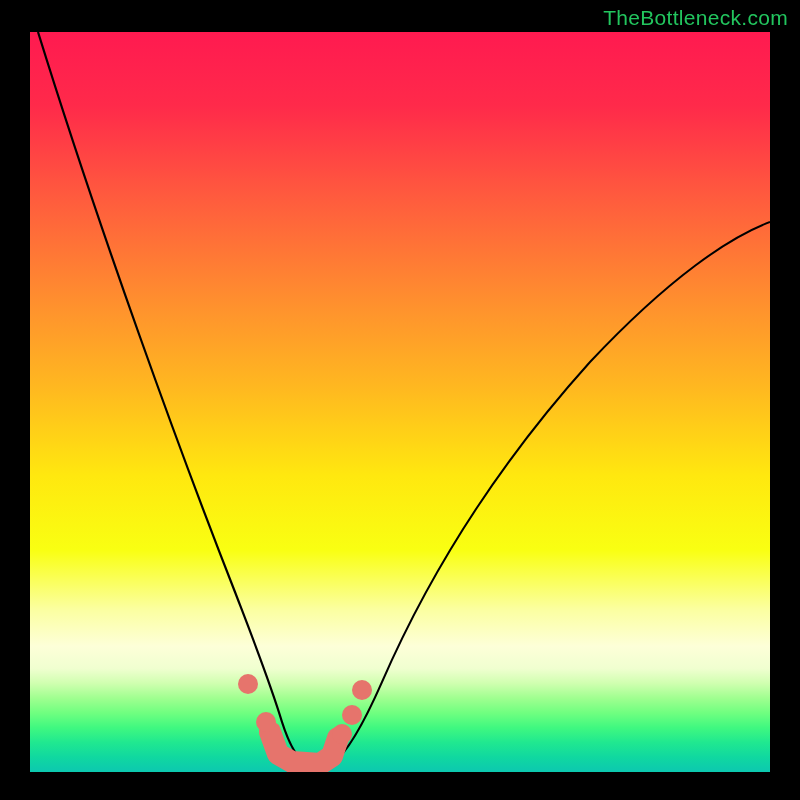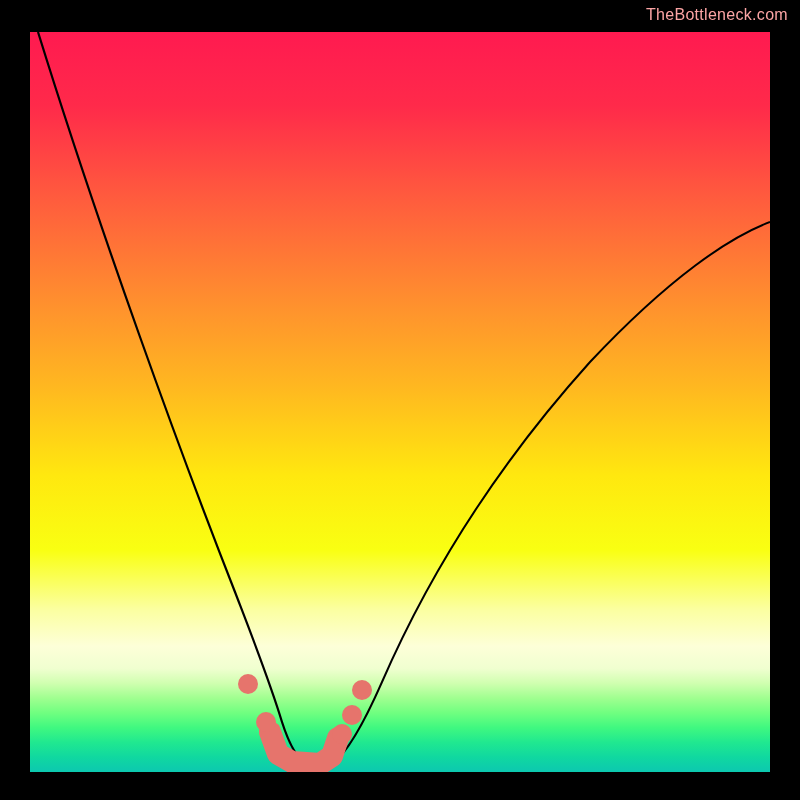--- a/index.html
+++ b/index.html
@@ -34,22 +34,22 @@
         #20e890 96%,
         #10d8a0 98%,
         #0cc8b0 100%
       );
       overflow: hidden;
     }
     .watermark {
       position: absolute;
       top: 6px;
       right: 12px;
-      color: #fca5a5;
-      font-size: 16px;
+      color: #22c55e;
+      font-size: 21px;
       font-weight: 500;
       letter-spacing: 0.3px;
       z-index: 5;
     }
     svg.curve-layer {
       position: absolute;
       left: 0; top: 0;
       width: 100%; height: 100%;
     }
     .curve {

